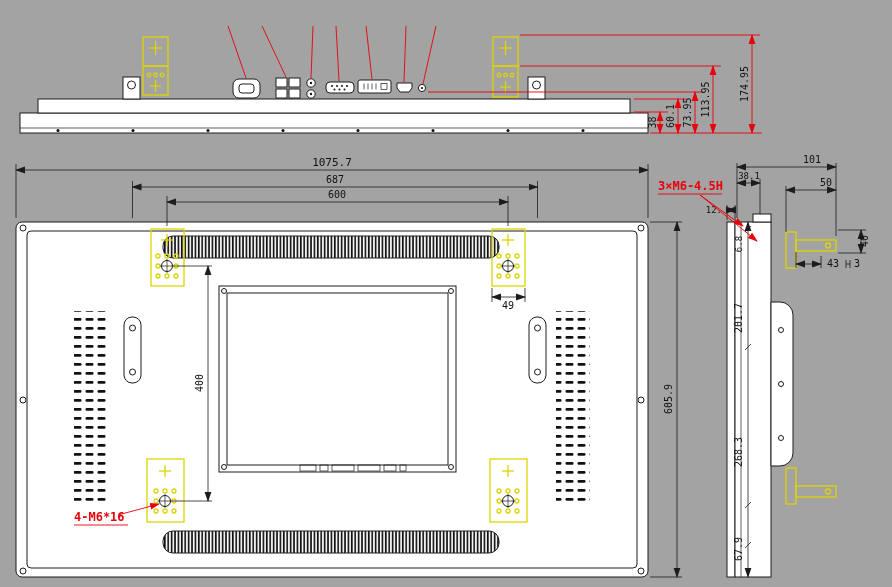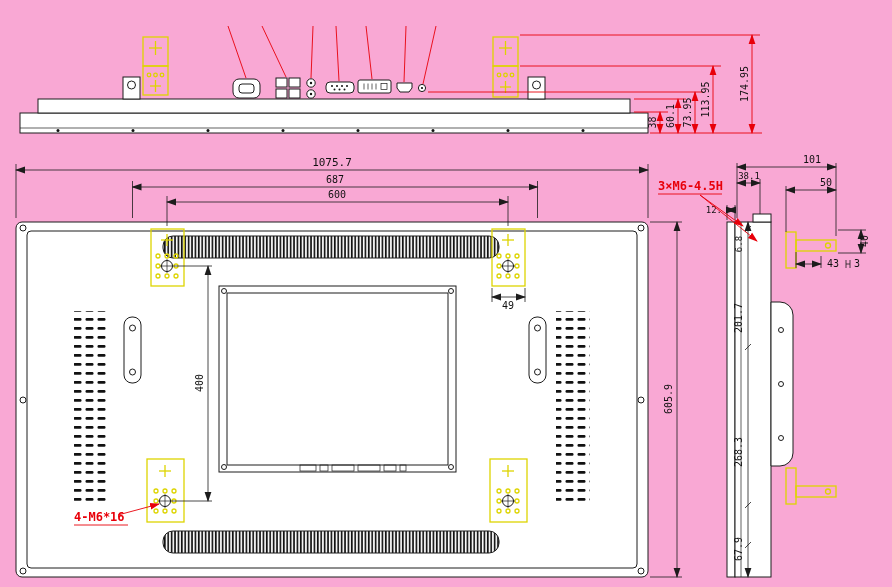--- a/index.html
+++ b/index.html
@@ -1,16 +1,16 @@
 <!DOCTYPE html>
 <html><head>
 <meta charset="utf-8">
 <style>
   html,body{margin:0;padding:0;background:#fff;}
-  #stage{position:relative;width:892px;height:587px;background:#f9a8d4;overflow:hidden;
+  #stage{position:relative;width:892px;height:587px;background:#a3a3a3;overflow:hidden;
          font-family:"DejaVu Sans Mono","Liberation Mono",monospace;}
   svg{position:absolute;left:0;top:0;}
   .ln{stroke:#1c1c1c;fill:none;stroke-width:1;}
   .lnf{stroke:#1c1c1c;fill:#fff;stroke-width:1;}
   .thin{stroke-width:.7;}
   .blk{fill:#111;stroke:none;}
   .dim{stroke:#1c1c1c;fill:none;stroke-width:.8;}
   .red{stroke:#e8000a;fill:none;stroke-width:.9;}
   .yel{stroke:#ddd400;fill:none;stroke-width:1.3;}
   text{font-family:"DejaVu Sans Mono","Liberation Mono",monospace;fill:#111;}

